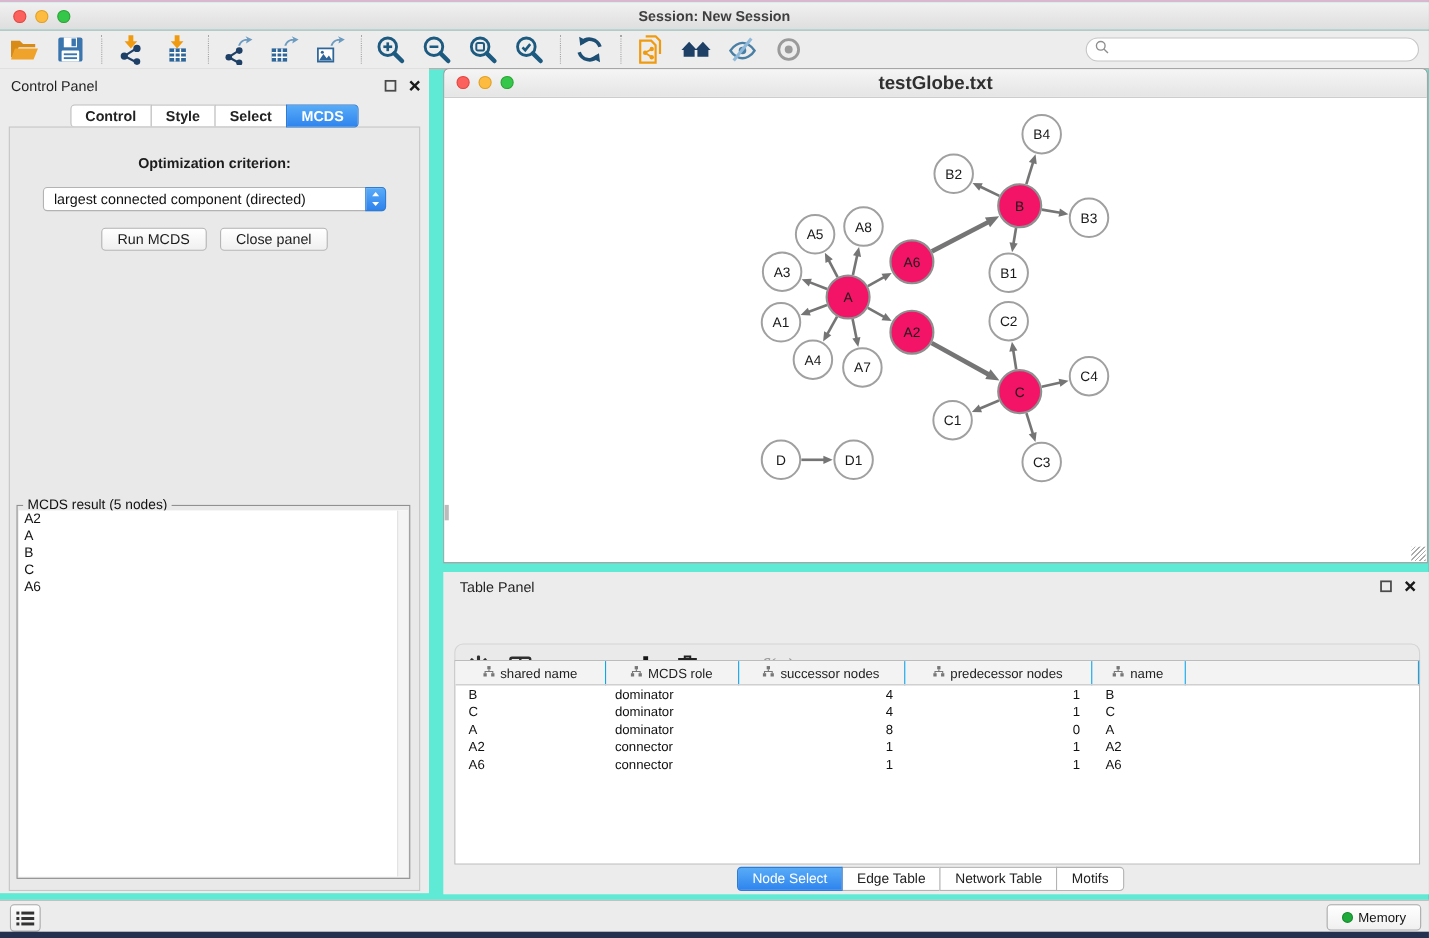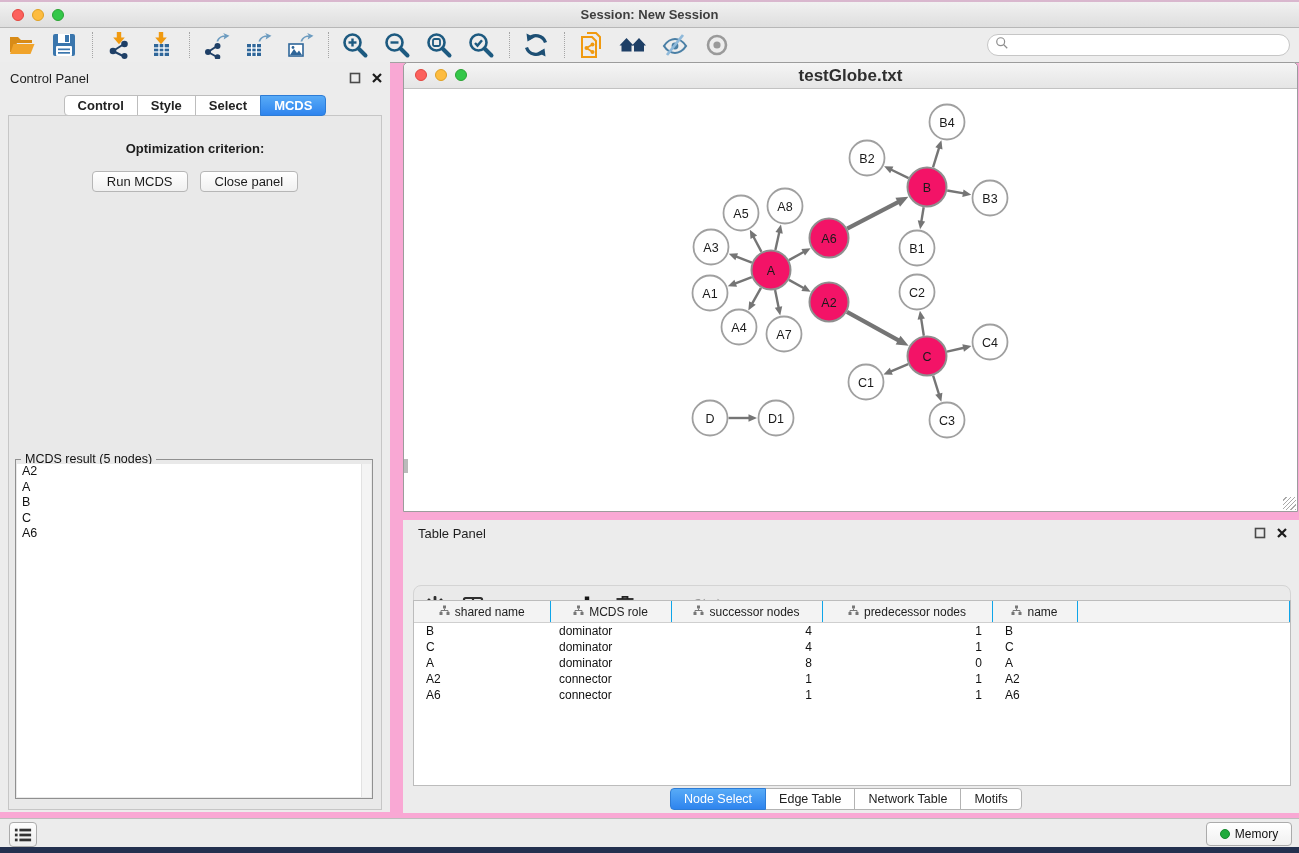--- a/index.html
+++ b/index.html
@@ -1,17 +1,17 @@
 <!DOCTYPE html>
 <html><head>
 <meta charset="utf-8">
 <style>
   html,body{margin:0;padding:0;}
   body{width:1299px;height:853px;overflow:hidden;font-family:"Liberation Sans",sans-serif;background:#23304f;}
-  #app{position:relative;width:1299px;height:853px;background:#f9a8d4;}
+  #app{position:relative;width:1299px;height:853px;background:#5eead4;}
   
   .wp-top{position:absolute;top:0;left:0;right:0;height:2px;background:#d9b7ce;}
   .wp-bottom{position:absolute;top:847px;left:0;right:0;height:6px;background:#23304f;}
   
   .titlebar{position:absolute;top:2px;left:0;right:0;height:25px;background:linear-gradient(#f1f1f1,#dedede);border-bottom:1px solid #b7b7b7;}
   .lights{position:absolute;left:12px;top:7px;display:flex;gap:8px;}
   .light{width:12px;height:12px;border-radius:50%;box-sizing:border-box;}
   .light.red{background:#fc615d;border:1px solid #e2463f;}
   .light.yellow{background:#fdbc40;border:1px solid #dfa123;}
   .light.green{background:#34c749;border:1px solid #2aa334;}
@@ -267,20 +267,29 @@
         </button>
     </div>
     <div class="cp-tabs" id="cp-tabs">
         <div class="cp-tab">Control</div>
         <div class="cp-tab">Style</div>
         <div class="cp-tab">Select</div>
         <div class="cp-tab active">MCDS</div>
       </div>
     <div class="cp-content">
       <div class="opt-label">Optimization criterion:</div>
+      <div class="dropdown">
+        <span class="value">largest connected component (directed)</span>
+        <span class="stepper">
+            <svg viewBox="0 0 16 22">
+              <path d="M8 4l3.5 4.2h-7z" fill="#fff"></path>
+              <path d="M8 18l-3.5-4.2h7z" fill="#fff"></path>
+            </svg>
+          </span>
+      </div>
       <div class="cp-buttons">
         <button class="aq-btn">Run MCDS</button>
         <button class="aq-btn">Close panel</button>
       </div>
       <div class="resultbox">
         <span class="legend">MCDS result (5 nodes)</span>
         <div class="listbox" id="mcds-list">
 
         <div class="li">A2</div>
             <div class="li">A</div>

